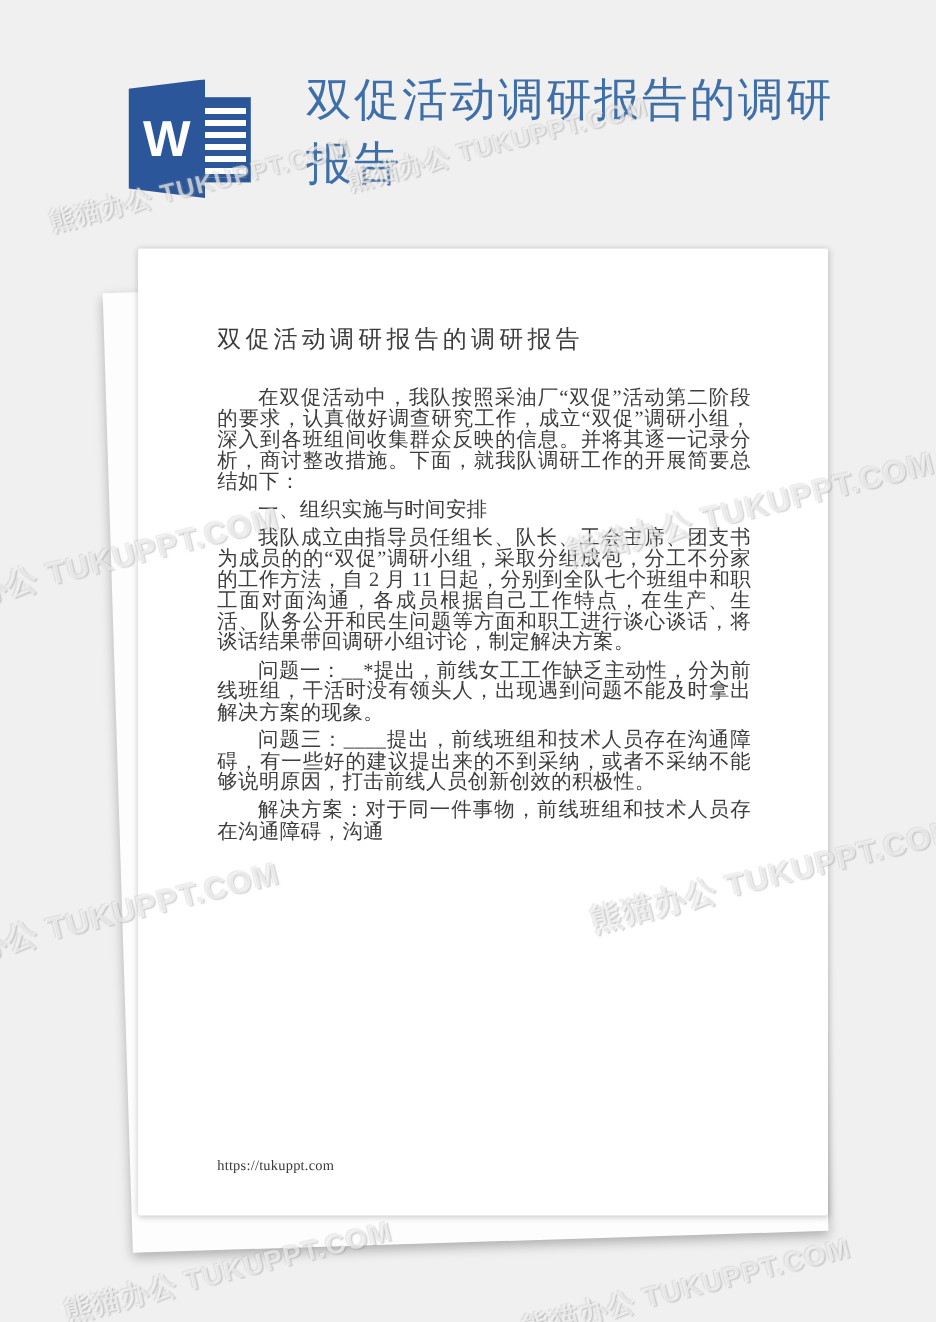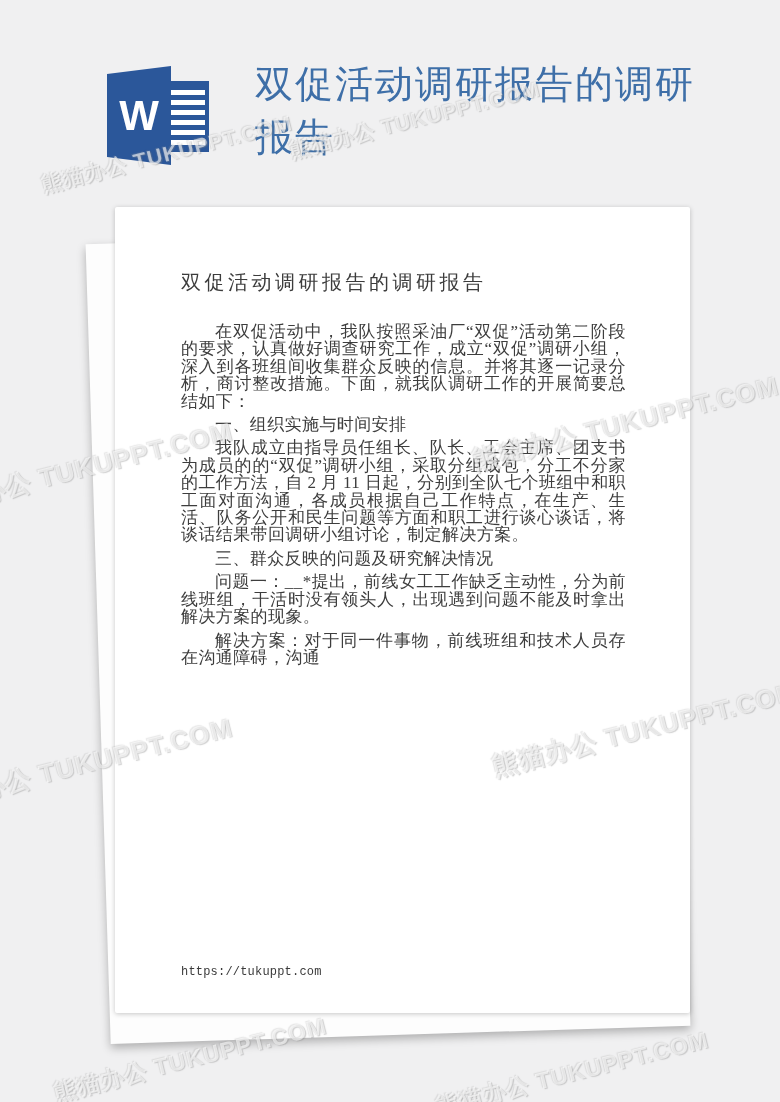--- a/index.html
+++ b/index.html
@@ -58,21 +58,21 @@
   .doc-title {
     font-size: 20px; letter-spacing: 3.5px; color: #3c3c3c;
     font-weight: 400; margin-bottom: 27px;
   }
   .doc-body p {
     font-size: 17px; line-height: 17.4px; letter-spacing: 0.4px;
     text-indent: 2em; text-align: justify; margin-bottom: 6px; font-family: Liberation Serif, serif;
   }
   .doc-footer {
     position: absolute; left: 66px; bottom: 34px;
-    font-family: Liberation Mono, monospace;
+    font-family: Liberation Serif, serif;
     font-size: 12px; color: #3a3a3a; letter-spacing: 0.2px; margin-top: 20px;
   }
 
   
   .wm {
     position: absolute; z-index: 5; pointer-events: none;
     white-space: nowrap; font-weight: bold;
     color: rgba(255,255,255,0.6);
     text-shadow: 1px 1px 1px rgba(135,135,135,0.38), -1px -1px 1px rgba(150,150,150,0.22);
     transform: rotate(-14deg);
@@ -101,22 +101,22 @@
 </div>
 
 <div class="page-behind"></div>
 
 <div class="doc-page">
   <div class="doc-title">双促活动调研报告的调研报告</div>
   <div class="doc-body">
       <p class="para">在双促活动中，我队按照采油厂“双促”活动第二阶段的要求，认真做好调查研究工作，成立“双促”调研小组，深入到各班组间收集群众反映的信息。并将其逐一记录分析，商讨整改措施。下面，就我队调研工作的开展简要总结如下：</p>
       <p class="heading">一、组织实施与时间安排</p>
       <p class="para">我队成立由指导员任组长、队长、工会主席、团支书为成员的的“双促”调研小组，采取分组成包，分工不分家的工作方法，自 2 月 11 日起，分别到全队七个班组中和职工面对面沟通，各成员根据自己工作特点，在生产、生活、队务公开和民生问题等方面和职工进行谈心谈话，将谈话结果带回调研小组讨论，制定解决方案。</p>
-      <p class="heading">三、群众反映的问题及研究解决情况</p>
       <p class="para">问题一：__*提出，前线女工工作缺乏主动性，分为前线班组，干活时没有领头人，出现遇到问题不能及时拿出解决方案的现象。</p>
+      <p class="para">问题三：____提出，前线班组和技术人员存在沟通障碍，有一些好的建议提出来的不到采纳，或者不采纳不能够说明原因，打击前线人员创新创效的积极性。</p>
       <p class="para">解决方案：对于同一件事物，前线班组和技术人员存在沟通障碍，沟通</p>
     </div>
   <div class="doc-footer">https://tukuppt.com</div>
 </div>
 
 <span class="wm wm1">熊猫办公 TUKUPPT.COM</span>
 <span class="wm wm2">熊猫办公 TUKUPPT.COM</span>
 <span class="wm wm3">熊猫办公 TUKUPPT.COM</span>
 <span class="wm wm4">熊猫办公 TUKUPPT.COM</span>
 <span class="wm wm5">熊猫办公 TUKUPPT.COM</span>

